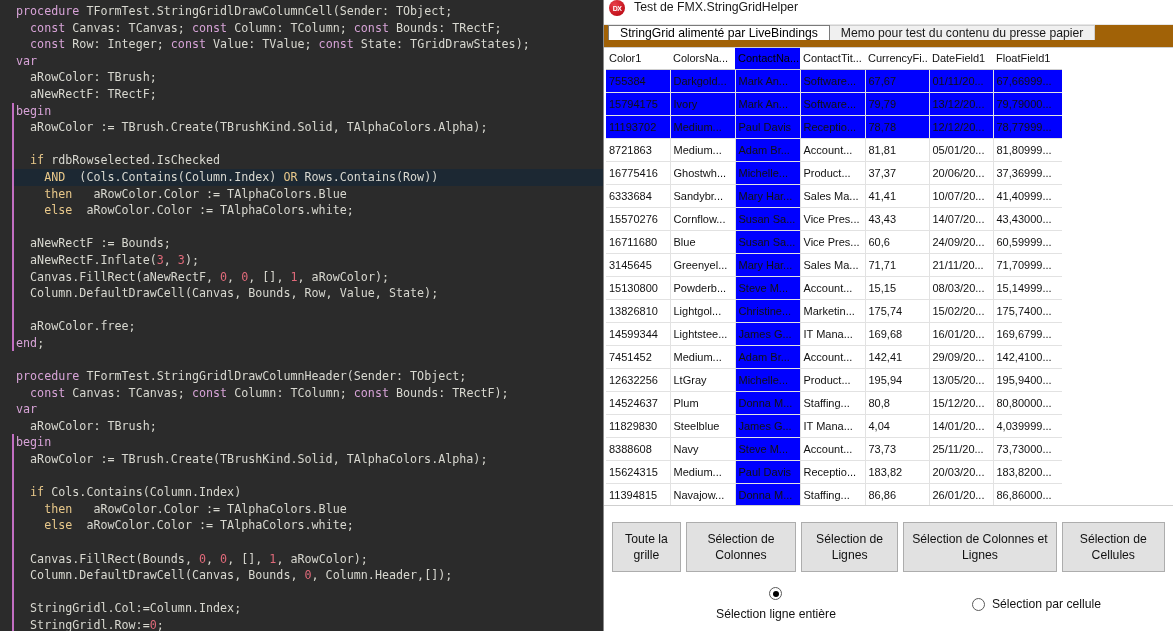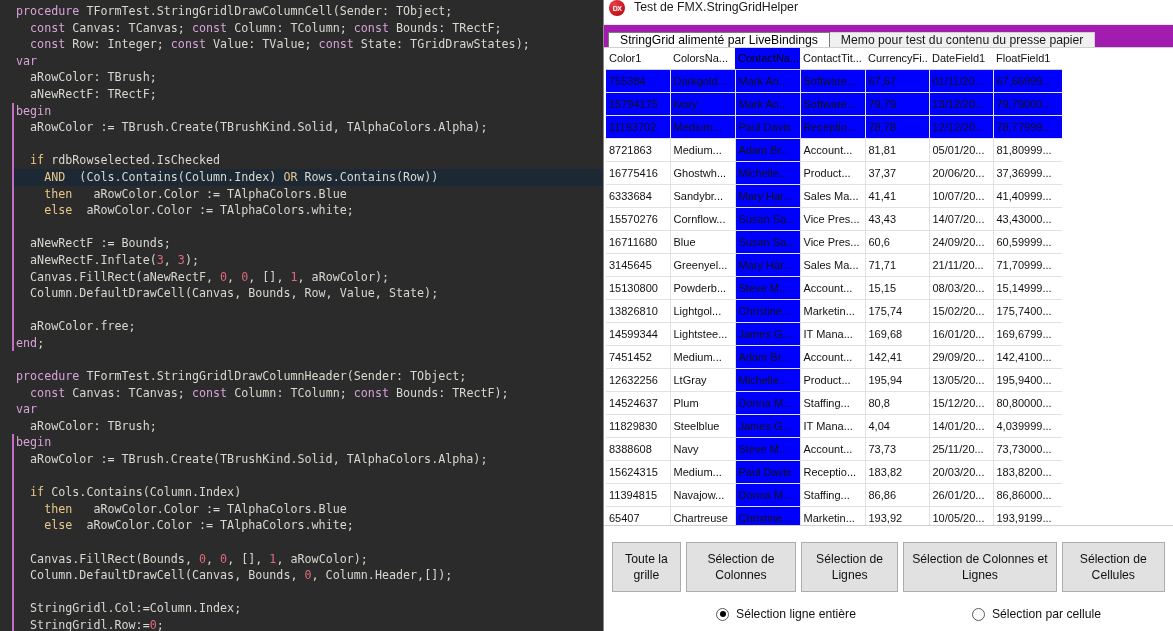--- a/index.html
+++ b/index.html
@@ -64,22 +64,22 @@
     letter-spacing: -0.5px;
     flex: 0 0 16px;
   }
   #app-title {
     margin-left: 9px; font-size: 12.3px; color: #1a1a1a;
   }
 
   
   #tabstrip {
     height: 23px; flex: 0 0 23px;
-    background: #a21caf;
-    display: flex; align-items: flex-end;
+    background: #a16207;
+    display: flex; align-items: flex-start;
     border-bottom: 1px solid #d0d0d0;
     padding-left: 4px;
   }
   .tab {
     display: flex; align-items: center;
     padding: 0 11px;
     font-size: 12.2px; color: #171717;
     background: #f0f0f0;
     border: 1px solid #cfcfcf;
     border-bottom: none;
@@ -163,21 +163,21 @@
     padding: 2px 4px;
   }
   #radiorow {
     display: flex;
     margin-top: 7px;
     padding: 0 8px 10px 8px;
     font-size: 12.2px;
     color: #111;
   }
   .radio-item { display: flex; align-items: center; gap: 7px; cursor: default; }
-  #radio-left { margin-left: 104px; }
+  #radio-left { margin-left: 104px; flex-direction: column; }
   #radio-right { margin-left: auto; margin-right: 64px; }
   .radio-dot {
     width: 13px; height: 13px; border-radius: 50%;
     border: 1px solid #5a5a5a; background: #fff;
     display: inline-block; position: relative; flex: 0 0 13px;
   }
   .radio-dot.on::after {
     content: ""; position: absolute;
     left: 2.5px; top: 2.5px; width: 6px; height: 6px;
     border-radius: 50%; background: #000;

